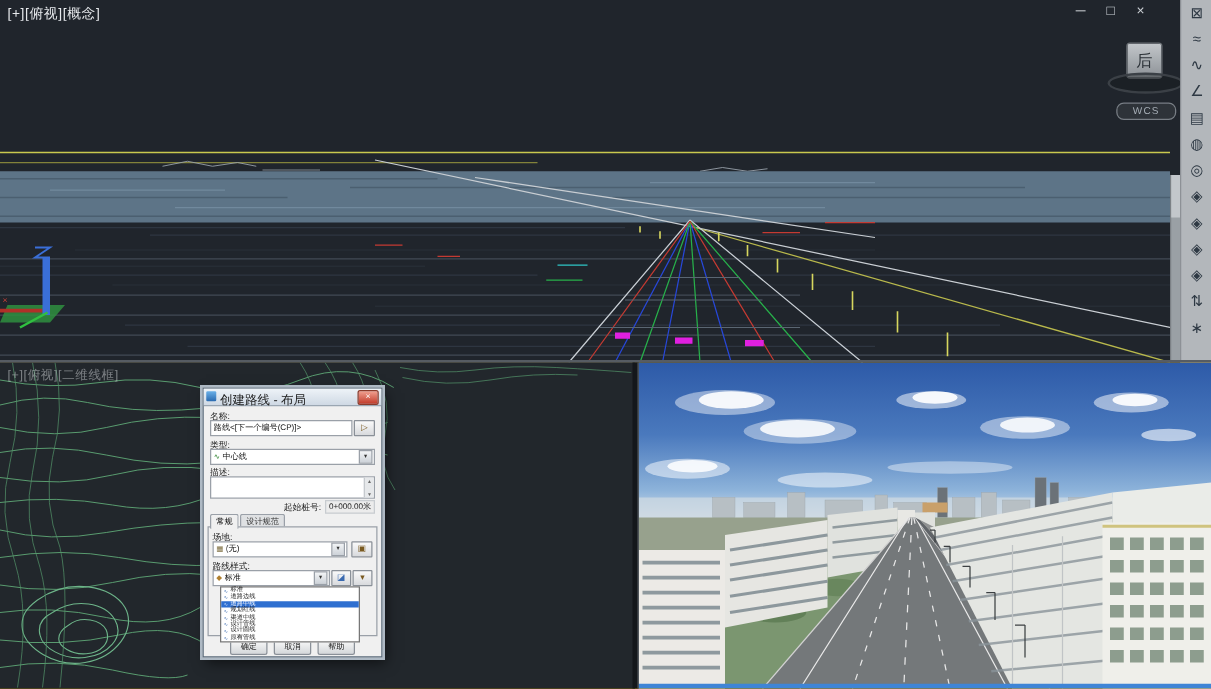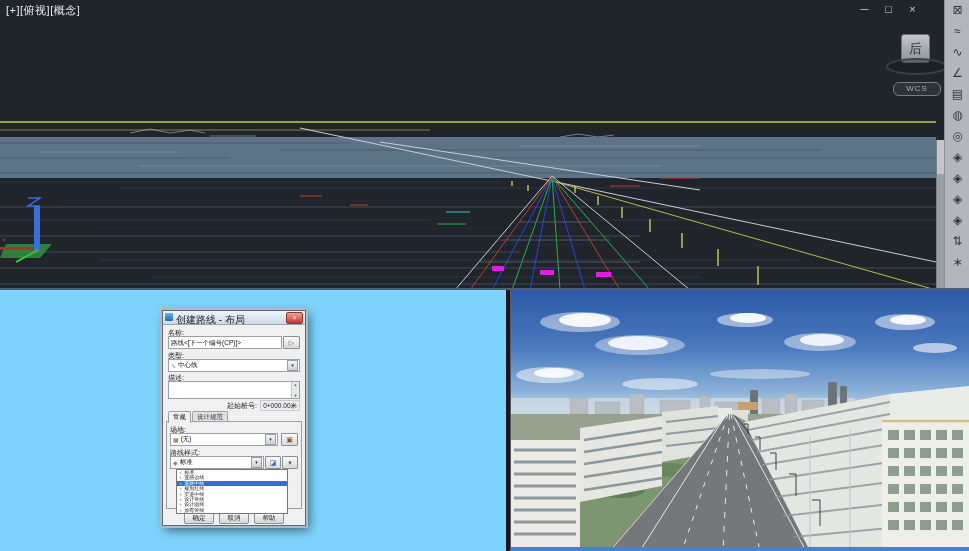--- a/index.html
+++ b/index.html
@@ -1,17 +1,17 @@
 <!DOCTYPE html>
 <html><head>
 <meta charset="utf-8">
 <style>
   html,body{margin:0;padding:0;background:#101317;}
   #stage{position:relative;width:969px;height:551px;overflow:hidden;
-         font-family:"Liberation Sans","DejaVu Sans",sans-serif;background:#7dd3fc;}
+         font-family:"Liberation Sans","DejaVu Sans",sans-serif;background:#eab308;}
   
   #vp-top{position:absolute;left:0;top:0;width:944px;height:290px;background:#20252c;}
   #topsvg{position:absolute;left:0;top:0;}
   .vp-label{position:absolute;left:6px;top:3px;font-size:11px;color:#e6e9ec;letter-spacing:.5px;}
   .vp-label.dim{opacity:.45;font-size:10px;}
   #winctl{position:absolute;right:24px;top:2px;display:flex;gap:9px;}
   .wbtn{width:15px;height:14px;color:#ccd1d6;font-size:11px;line-height:14px;text-align:center;cursor:pointer;}
   #viewcube{position:absolute;left:901px;top:34px;width:27px;height:27px;border:1px solid #6d7277;border-radius:3px;
             background:linear-gradient(#c2c6ca,#8d9297);color:#2b3137;font-size:13px;line-height:27px;text-align:center;}
   #vc-ring{position:absolute;left:886px;top:58px;width:57px;height:13px;border-radius:50%;
@@ -144,20 +144,55 @@
     <div class="ticon">◍</div>
     <div class="ticon">◎</div>
     <div class="ticon">◈</div>
     <div class="ticon">◈</div>
     <div class="ticon">◈</div>
     <div class="ticon">◈</div>
     <div class="ticon">⇅</div>
     <div class="ticon">∗</div>
   </div>
 
+  <div id="vp-bl">
+    <svg width="508" height="261" viewBox="0 0 508 261">
+      <rect x="0" y="0" width="508" height="261" fill="#22272c"></rect>
+      <path fill="none" stroke="#5fa877" stroke-width=".8" opacity=".9" d="
+        M0 14 q40 8 80 2 t80 4 t80 -6 t75 6
+        M0 34 q35 -10 70 -2 t75 6 t80 -8 t80 4
+        M0 52 q45 10 85 0 t85 -8 t80 8 t60 -4
+        M0 72 q40 -8 85 2 t85 6 t75 -10 t65 4
+        M0 92 q50 8 90 -2 t85 -4 t75 8
+        M0 112 q45 -6 90 2 t80 -8 t70 6
+        M0 134 q40 10 85 2 t85 -8 t65 6
+        M0 156 q50 -8 95 0 t80 6 t55 -6
+        M0 178 q45 8 90 -2 t80 -6 t50 8
+        M0 200 q40 -6 85 4 t75 -8 t45 6
+        M0 222 q50 6 95 -4 t70 8
+        M0 244 q45 -8 90 2 t60 4"></path>
+      <path fill="none" stroke="#6db489" stroke-width=".9" d="
+        M30 190 c25 -18 60 -12 70 6 c10 18 -8 40 -32 44 c-24 4 -48 -12 -50 -26 c-2 -12 4 -18 12 -24 z
+        M42 200 c18 -12 42 -8 50 6 c8 14 -6 28 -24 30 c-18 2 -34 -8 -36 -18 c-2 -8 2 -14 10 -18 z
+        M55 210 c10 -8 26 -4 30 4 c4 10 -4 18 -16 19 c-12 1 -22 -6 -22 -12 c0 -5 3 -8 8 -11 z
+        M190 120 c20 -14 48 -8 56 8 c8 16 -6 34 -28 36 c-22 2 -42 -10 -44 -24 c-1 -9 6 -14 16 -20 z
+        M200 130 c14 -9 32 -5 38 6 c5 10 -4 22 -19 23 c-15 2 -28 -7 -28 -16 c0 -6 3 -9 9 -13 z"></path>
+      <path fill="none" stroke="#54966c" stroke-width=".7" opacity=".8" d="
+        M240 0 q20 30 8 60 q-12 30 6 55 q16 24 6 50
+        M260 0 q22 32 10 62 q-10 28 8 52 q14 22 6 46
+        M282 0 q18 28 10 58 q-8 26 8 50
+        M300 6 q14 26 8 52 q-6 24 8 44
+        M320 4 q30 6 60 2 t65 -2 t60 4
+        M322 12 q35 8 70 2 t70 -4
+        M10 0 q8 40 -2 80 q-10 40 4 80 q12 40 2 100
+        M26 0 q10 44 0 88 q-8 36 6 76 q10 36 2 96
+        M44 0 q8 38 -2 76 q-8 36 6 72 q8 34 0 112"></path>
+    </svg>
+    <div class="vp-label dim">[+][俯视][二维线框]</div>
+  </div>
 
   <div id="vp-3d">
     <div id="sky"></div>
     <svg id="rsvg" width="459" height="261" viewBox="0 0 459 261">
 
       <g fill="#ffffff">
         <ellipse cx="70" cy="32" rx="40" ry="10" opacity=".45"></ellipse>
           <ellipse cx="75" cy="30" rx="26" ry="7" opacity=".9"></ellipse>
         <ellipse cx="130" cy="55" rx="45" ry="10" opacity=".4"></ellipse>
           <ellipse cx="128" cy="53" rx="30" ry="7" opacity=".85"></ellipse>

